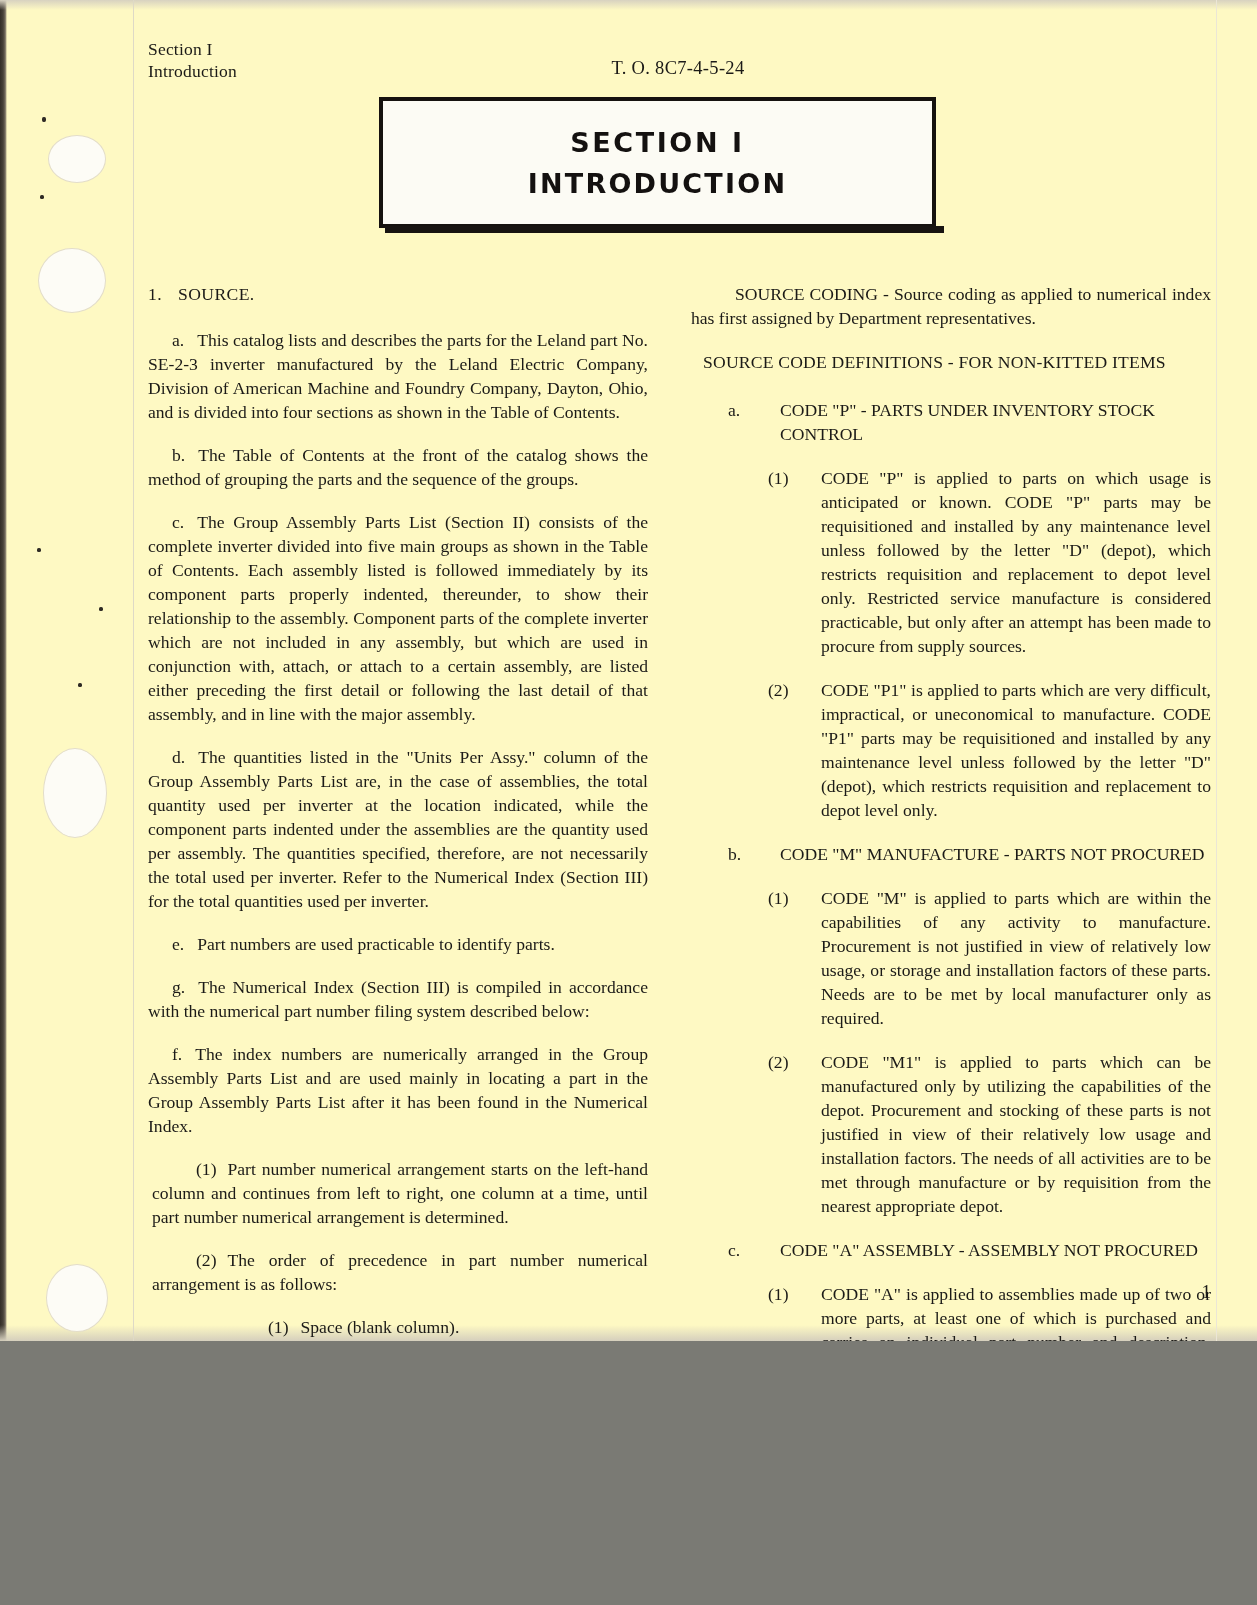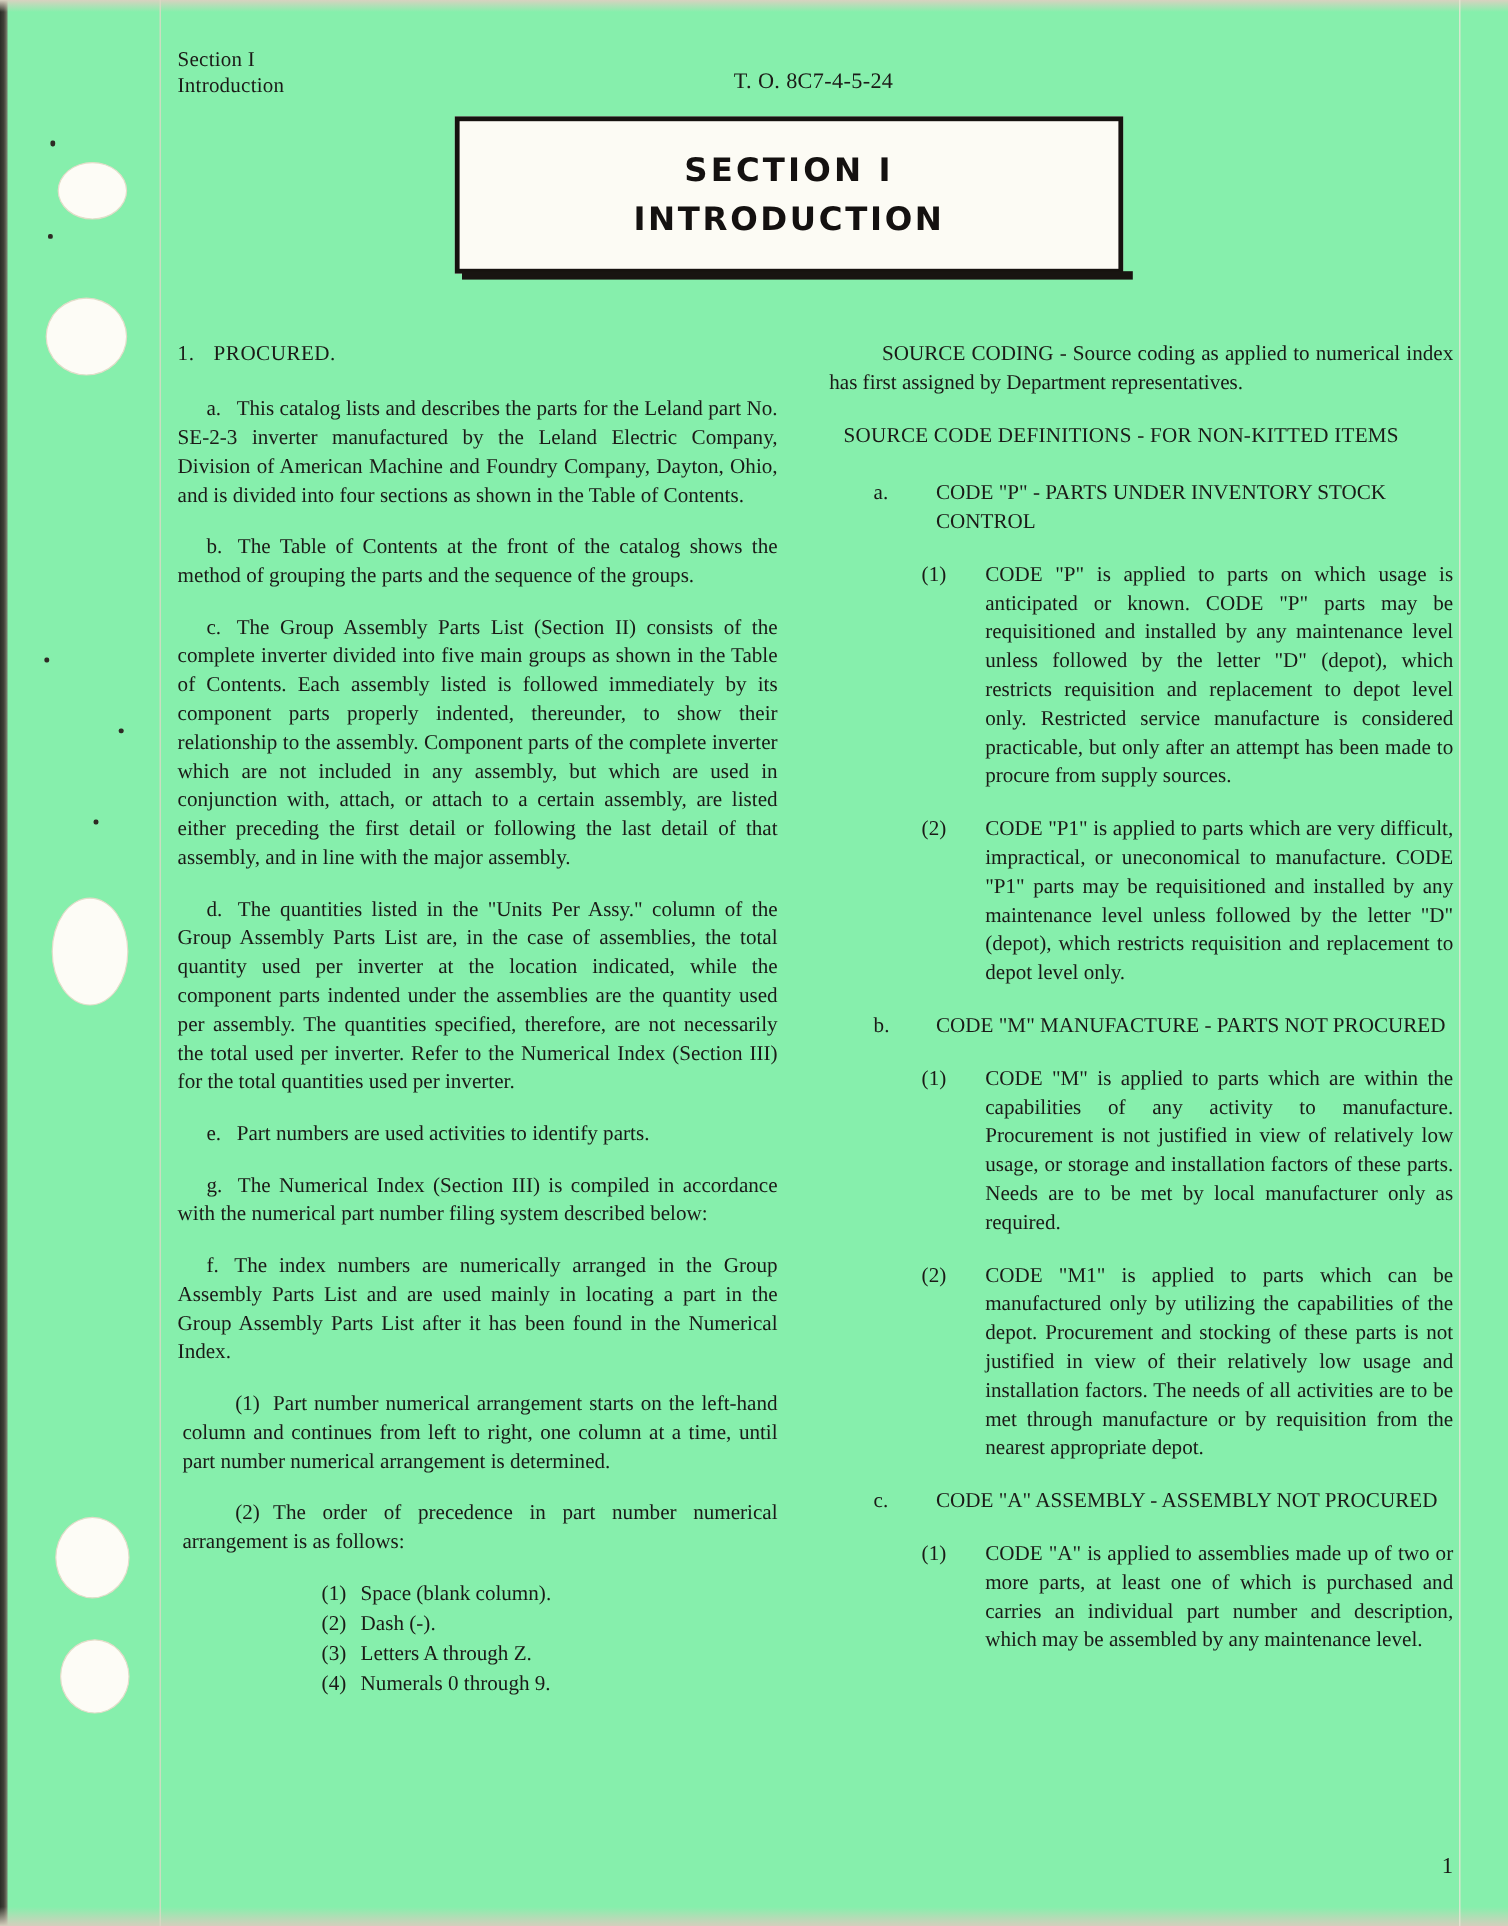--- a/index.html
+++ b/index.html
@@ -3,22 +3,22 @@
 <meta charset="utf-8">
 <style>
   html, body {
     margin: 0;
     padding: 0;
     background: #7a7a74;
   }
   .page {
     position: relative;
     width: 1257px;
-    height: 1605px;
-    background: #86efac;
+    height: 1341px;
+    background: #fef9c3;
     overflow: hidden;
     font-family: "Liberation Serif", "DejaVu Serif", serif;
     color: #1b1a17;
   }
 
   
   .scan-binding-edge {
     position: absolute;
     left: 0; top: 0;
     width: 7px; height: 1605px;
@@ -231,41 +231,41 @@
       <div class="title-line">SECTION I</div>
       <div class="title-line sub">INTRODUCTION</div>
     </div>
   </div>
 
   <div class="columns">
 
     <div class="col left">
 
       <div class="heading-1">
-        <span class="mk">1.</span><span>PROCURED.</span>
+        <span class="mk">1.</span><span>SOURCE.</span>
       </div>
 
       <div class="lettered">
         <span class="mk">a.</span><span>This catalog lists and describes the parts for the Leland part No. SE-2-3 inverter manufactured by the Leland Electric Company, Division of American Machine and Foundry Company, Dayton, Ohio, and is divided into four sections as shown in the Table of Contents.</span>
       </div>
 
       <div class="lettered">
         <span class="mk">b.</span><span>The Table of Contents at the front of the catalog shows the method of grouping the parts and the sequence of the groups.</span>
       </div>
 
       <div class="lettered">
         <span class="mk">c.</span><span>The Group Assembly Parts List (Section II) consists of the complete inverter divided into five main groups as shown in the Table of Contents. Each assembly listed is followed immediately by its component parts properly indented, thereunder, to show their relationship to the assembly. Component parts of the complete inverter which are not included in any assembly, but which are used in conjunction with, attach, or attach to a certain assembly, are listed either preceding the first detail or following the last detail of that assembly, and in line with the major assembly.</span>
       </div>
 
       <div class="lettered">
         <span class="mk">d.</span><span>The quantities listed in the "Units Per Assy." column of the Group Assembly Parts List are, in the case of assemblies, the total quantity used per inverter at the location indicated, while the component parts indented under the assemblies are the quantity used per assembly. The quantities specified, therefore, are not necessarily the total used per inverter. Refer to the Numerical Index (Section III) for the total quantities used per inverter.</span>
       </div>
 
       <div class="lettered">
-        <span class="mk">e.</span><span>Part numbers are used activities to identify parts.</span>
+        <span class="mk">e.</span><span>Part numbers are used practicable to identify parts.</span>
       </div>
 
       <div class="lettered">
         <span class="mk">g.</span><span>The Numerical Index (Section III) is compiled in accordance with the numerical part number filing system described below:</span>
       </div>
 
       <div class="lettered">
         <span class="mk">f.</span><span>The index numbers are numerically arranged in the Group Assembly Parts List and are used mainly in locating a part in the Group Assembly Parts List after it has been found in the Numerical Index.</span>
       </div>
 

